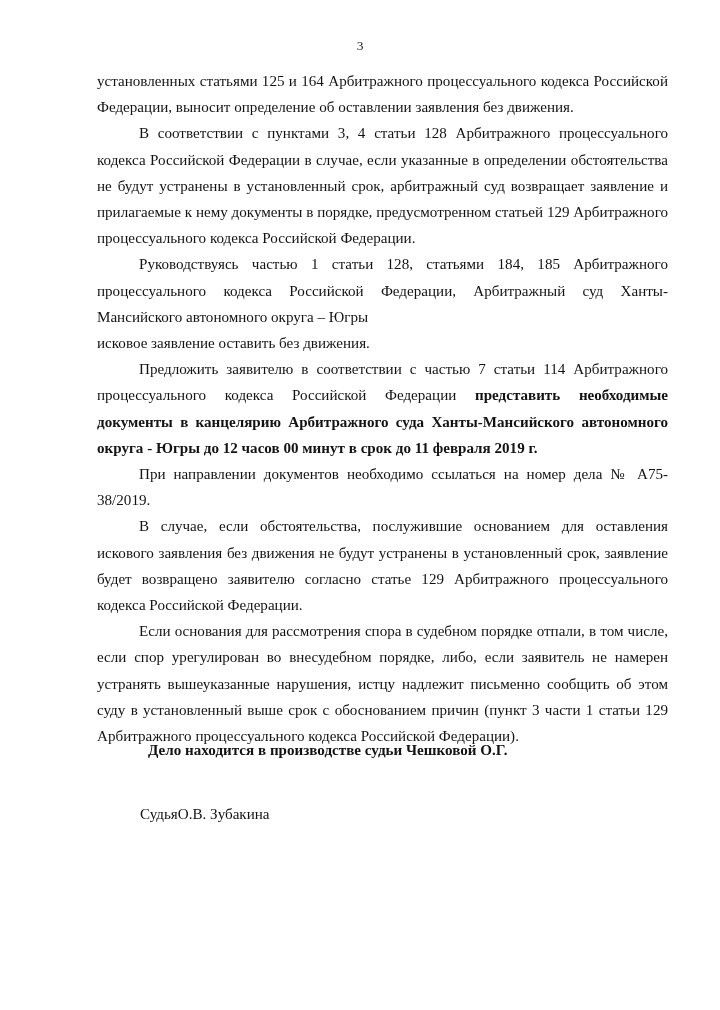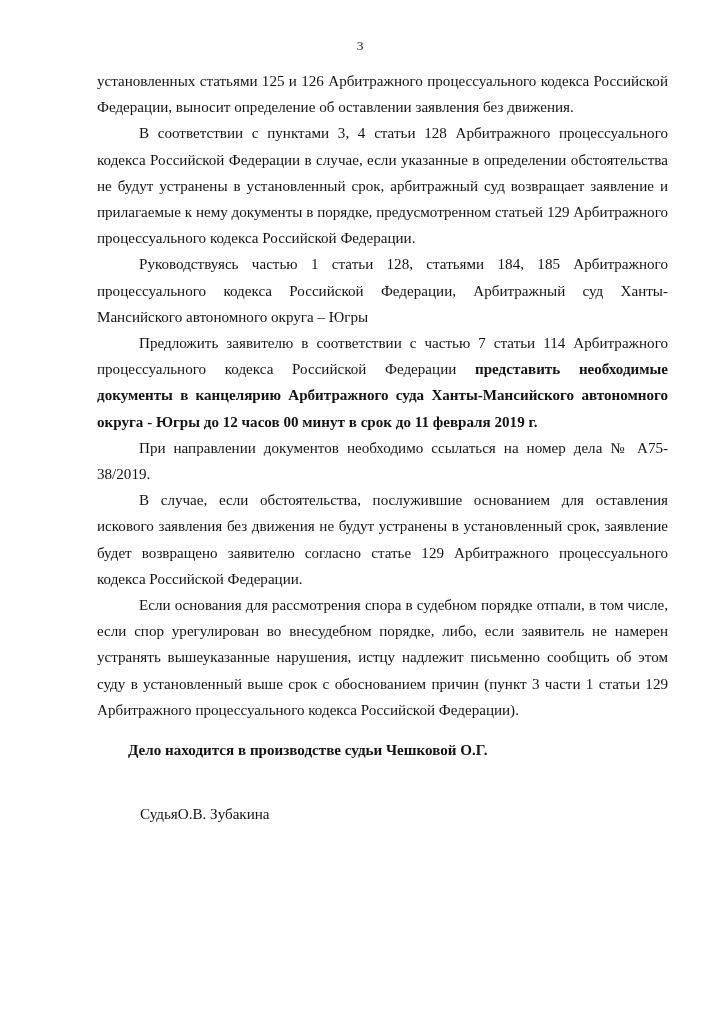--- a/index.html
+++ b/index.html
@@ -72,21 +72,21 @@
     line-height: 26.2px;
     text-align: center;
     letter-spacing: 4.6px;
     text-indent: 4.6px;
     color: #131313;
   }
 
   
   .sign-block {
     position: absolute;
-    left: 128px;
+    left: 148px;
     right: 52px;
     top: 737px;
   }
   .sign-heading {
     margin: 0;
     font-size: 15.1px;
     line-height: 26.2px;
     font-weight: bold;
     color: #131313;
   }
@@ -107,27 +107,28 @@
 </style>
 </head>
 <body>
 
 <div class="page">
 
   <div class="page-number">3</div>
 
   <div class="text-block">
 
-    <p class="para noindent"><span>установленных статьями 125 и 126 Арбитражного процессуального кодекса Российской Федерации, выносит определение об оставлении заявления без движения.</span></p>
+    <p class="para noindent"><span>установленных статьями 125 и 164 Арбитражного процессуального кодекса Российской Федерации, выносит определение об оставлении заявления без движения.</span></p>
 
     <p class="para indent"><span>В соответствии с пунктами 3, 4 статьи 128 Арбитражного процессуального кодекса Российской Федерации в случае, если указанные в определении обстоятельства не будут устранены в установленный срок, арбитражный суд возвращает заявление и прилагаемые к нему документы в порядке, предусмотренном статьей 129 Арбитражного процессуального кодекса Российской Федерации.</span></p>
 
     <p class="para indent"><span>Руководствуясь частью 1 статьи 128, статьями 184, 185 Арбитражного процессуального кодекса Российской Федерации, Арбитражный суд Ханты-Мансийского автономного округа – Югры</span></p>
 
 
+    <p class="para noindent"><span>исковое заявление оставить без движения.</span></p>
 
     <p class="para indent"><span>Предложить заявителю в соответствии с частью 7 статьи 114 Арбитражного процессуального кодекса Российской Федерации </span><b class="bold">представить необходимые документы в канцелярию Арбитражного суда Ханты-Мансийского автономного округа - Югры до 12 часов 00 минут в срок до 11 февраля 2019 г.</b></p>
 
 
     <p class="para indent"><span>При направлении документов необходимо ссылаться на номер дела № А75-38/2019.</span></p>
 
     <p class="para indent"><span>В случае, если обстоятельства, послужившие основанием для оставления искового заявления без движения не будут устранены в установленный срок, заявление будет возвращено заявителю согласно статье 129 Арбитражного процессуального кодекса Российской Федерации.</span></p>
 
     <p class="para indent"><span>Если основания для рассмотрения спора в судебном порядке отпали, в том числе, если спор урегулирован во внесудебном порядке, либо, если заявитель не намерен устранять вышеуказанные нарушения, истцу надлежит письменно сообщить об этом суду в установленный выше срок с обоснованием причин (пункт 3 части 1 статьи 129 Арбитражного процессуального кодекса Российской Федерации).</span></p>
 

